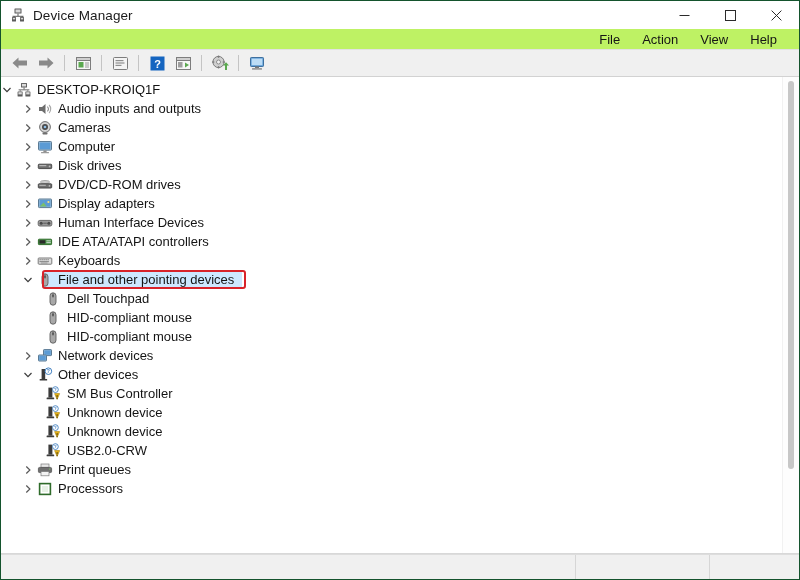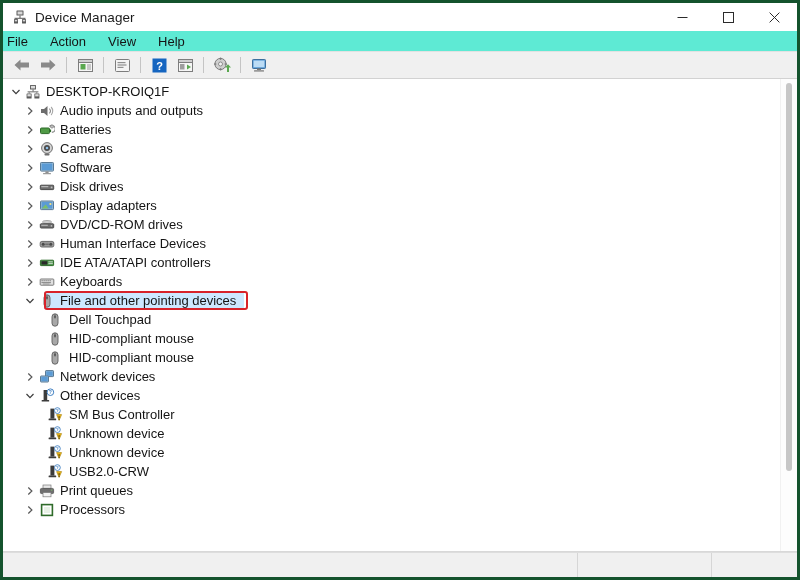--- a/index.html
+++ b/index.html
@@ -5,21 +5,21 @@
   html,body{margin:0;padding:0;}
   body{
     width:800px;height:580px;overflow:hidden;
     background:#ffffff;
     font-family:"Liberation Sans", sans-serif;
     -webkit-font-smoothing:antialiased;
   }
   #window{
     position:absolute;left:0;top:0;width:800px;height:580px;
     box-sizing:border-box;
-    border:3px solid #14532d;
+    border:1px solid #14532d;
     background:#ffffff;
     display:flex;flex-direction:column;
   }
 
   
   #titlebar{
     height:28px;flex:0 0 28px;
     background:#ffffff;
     display:flex;align-items:center;
     position:relative;
@@ -37,23 +37,24 @@
   }
   .wc{
     width:46px;height:28px;display:flex;align-items:center;justify-content:center;
     font-size:12px;color:#2b2b2b;
   }
   .wc svg{display:block;}
 
   
   #menubar{
     height:20px;flex:0 0 20px;
-    background:#5eead4;
+    background:#bef264;
     display:flex;align-items:center;
-    padding-left:4px;
+    padding-left:15px;
+    justify-content:flex-end;
   }
   .menu-item{
     font-size:13px;color:#151515;
     padding:0 11px 0 0;margin-right:11px;
     white-space:nowrap;
   }
 
   
   #toolbar{
     height:26px;flex:0 0 26px;
@@ -93,21 +94,21 @@
     margin-right:3px;
   }
   .twisty svg{display:block;}
   .row-icon{
     width:16px;height:16px;flex:0 0 16px;position:relative;
     margin-right:5px;
   }
   .row-label{
     font-size:13px;color:#141414;line-height:19px;
   }
-  .lvl0{padding-left:7px;}
+  .lvl0{padding-left:0;}
   .lvl1{padding-left:21px;}
   .lvl2{padding-left:44px;}
   .lvl2 .row-icon{margin-right:6px;}
 
   
   .row.selected .hl{
     position:absolute;left:41px;top:1px;height:17px;
     background:#cde8ff;
     z-index:0;
   }
@@ -298,36 +299,20 @@
         <div class="row-icon">
           <svg width="16" height="16" viewBox="0 0 16 16">
             <path d="M2 6 L5 6 L8.5 3 L8.5 13 L5 10 L2 10 Z" fill="#6d6d6d"></path>
             <path d="M10.3 5.6 a3.4 3.4 0 0 1 0 4.8" fill="none" stroke="#8f8f8f" stroke-width="1.1"></path>
             <path d="M12.1 4 a5.8 5.8 0 0 1 0 8" fill="none" stroke="#a8a8a8" stroke-width="1.1"></path>
           </svg>
         </div>
         <div class="row-label">Audio inputs and outputs</div>
       </div>
 
-      <div class="row lvl1">
-        <div class="twisty">
-          <svg width="10" height="10" viewBox="0 0 10 10">
-              <polyline points="3.3,1.5 6.9,5 3.3,8.5" fill="none" stroke="#595959" stroke-width="1.2"></polyline>
-            </svg>
-        </div>
-        <div class="row-icon">
-          <svg width="16" height="16" viewBox="0 0 16 16">
-            <rect x="1.5" y="6" width="9" height="5.6" rx="1" fill="#4f9a45" stroke="#2f6b2a"></rect>
-            <rect x="10.5" y="7.5" width="1.6" height="2.6" fill="#2f6b2a"></rect>
-            <path d="M10.5 4.5 a3.4 3.4 0 1 1 2.4 5.8" fill="none" stroke="#8f8f8f" stroke-width="1.4"></path>
-            <circle cx="13" cy="4.5" r="1.6" fill="#bdbdbd" stroke="#7d7d7d" stroke-width="0.7"></circle>
-          </svg>
-        </div>
-        <div class="row-label">Batteries</div>
-      </div>
 
       <div class="row lvl1">
         <div class="twisty">
           <svg width="10" height="10" viewBox="0 0 10 10">
               <polyline points="3.3,1.5 6.9,5 3.3,8.5" fill="none" stroke="#595959" stroke-width="1.2"></polyline>
             </svg>
         </div>
         <div class="row-icon">
           <svg width="16" height="16" viewBox="0 0 16 16">
             <circle cx="8" cy="7" r="5.4" fill="#d6d6d6" stroke="#6f6f6f"></circle>
@@ -346,71 +331,71 @@
             </svg>
         </div>
         <div class="row-icon">
           <svg width="16" height="16" viewBox="0 0 16 16">
             <rect x="1.5" y="2.5" width="13" height="8.6" rx="0.8" fill="#9fbfd8" stroke="#5a7a94"></rect>
             <rect x="2.6" y="3.5" width="10.8" height="6.6" fill="#5b9bd5"></rect>
             <rect x="6.4" y="11.4" width="3.2" height="1.6" fill="#8f8f8f"></rect>
             <rect x="4" y="12.9" width="8" height="1.4" rx="0.5" fill="#9a9a9a"></rect>
           </svg>
         </div>
-        <div class="row-label">Software</div>
+        <div class="row-label">Computer</div>
       </div>
 
       <div class="row lvl1">
         <div class="twisty">
           <svg width="10" height="10" viewBox="0 0 10 10">
               <polyline points="3.3,1.5 6.9,5 3.3,8.5" fill="none" stroke="#595959" stroke-width="1.2"></polyline>
             </svg>
         </div>
         <div class="row-icon">
           <svg width="16" height="16" viewBox="0 0 16 16">
             <rect x="1.3" y="6.2" width="13.4" height="4.4" rx="0.8" fill="#6f6f6f" stroke="#4a4a4a"></rect>
             <rect x="2.3" y="7.2" width="7" height="1" fill="#c9c9c9"></rect>
             <circle cx="12.6" cy="8.4" r="0.9" fill="#bdbdbd"></circle>
           </svg>
         </div>
         <div class="row-label">Disk drives</div>
+      </div>
+
+      <div class="row lvl1">
+        <div class="twisty">
+          <svg width="10" height="10" viewBox="0 0 10 10">
+              <polyline points="3.3,1.5 6.9,5 3.3,8.5" fill="none" stroke="#595959" stroke-width="1.2"></polyline>
+            </svg>
+        </div>
+        <div class="row-icon">
+          <svg width="16" height="16" viewBox="0 0 16 16">
+            <ellipse cx="8" cy="5" rx="4.6" ry="1.5" fill="#d0d0d0" stroke="#8a8a8a" stroke-width="0.7"></ellipse>
+            <rect x="1.3" y="6.8" width="13.4" height="4.2" rx="0.8" fill="#6f6f6f" stroke="#4a4a4a"></rect>
+            <rect x="2.3" y="7.8" width="6.5" height="0.9" fill="#c9c9c9"></rect>
+            <circle cx="12.4" cy="8.9" r="0.8" fill="#bdbdbd"></circle>
+          </svg>
+        </div>
+        <div class="row-label">DVD/CD-ROM drives</div>
       </div>
 
       <div class="row lvl1">
         <div class="twisty">
           <svg width="10" height="10" viewBox="0 0 10 10">
               <polyline points="3.3,1.5 6.9,5 3.3,8.5" fill="none" stroke="#595959" stroke-width="1.2"></polyline>
             </svg>
         </div>
         <div class="row-icon">
           <svg width="16" height="16" viewBox="0 0 16 16">
             <rect x="1.5" y="3" width="13" height="8.6" rx="0.8" fill="#9fbfd8" stroke="#5a7a94"></rect>
             <rect x="2.6" y="4" width="10.8" height="6.6" fill="#5b9bd5"></rect>
             <path d="M2.6 10.6 L6.6 6.6 L9.6 10.6 Z" fill="#7bbf6a"></path>
             <circle cx="11.4" cy="6" r="1.1" fill="#ffe27a"></circle>
           </svg>
         </div>
         <div class="row-label">Display adapters</div>
-      </div>
-
-      <div class="row lvl1">
-        <div class="twisty">
-          <svg width="10" height="10" viewBox="0 0 10 10">
-              <polyline points="3.3,1.5 6.9,5 3.3,8.5" fill="none" stroke="#595959" stroke-width="1.2"></polyline>
-            </svg>
-        </div>
-        <div class="row-icon">
-          <svg width="16" height="16" viewBox="0 0 16 16">
-            <ellipse cx="8" cy="5" rx="4.6" ry="1.5" fill="#d0d0d0" stroke="#8a8a8a" stroke-width="0.7"></ellipse>
-            <rect x="1.3" y="6.8" width="13.4" height="4.2" rx="0.8" fill="#6f6f6f" stroke="#4a4a4a"></rect>
-            <rect x="2.3" y="7.8" width="6.5" height="0.9" fill="#c9c9c9"></rect>
-            <circle cx="12.4" cy="8.9" r="0.8" fill="#bdbdbd"></circle>
-          </svg>
-        </div>
-        <div class="row-label">DVD/CD-ROM drives</div>
       </div>
 
       <div class="row lvl1">
         <div class="twisty">
           <svg width="10" height="10" viewBox="0 0 10 10">
               <polyline points="3.3,1.5 6.9,5 3.3,8.5" fill="none" stroke="#595959" stroke-width="1.2"></polyline>
             </svg>
         </div>
         <div class="row-icon">
           <svg width="16" height="16" viewBox="0 0 16 16">

